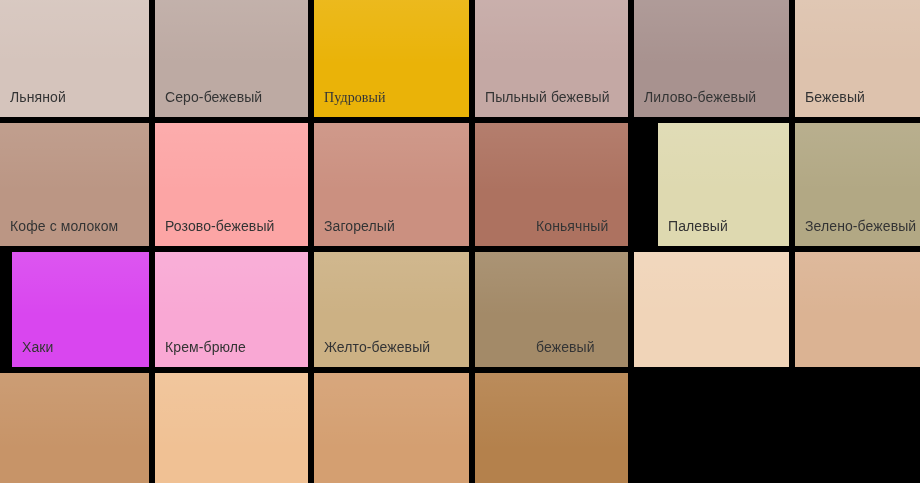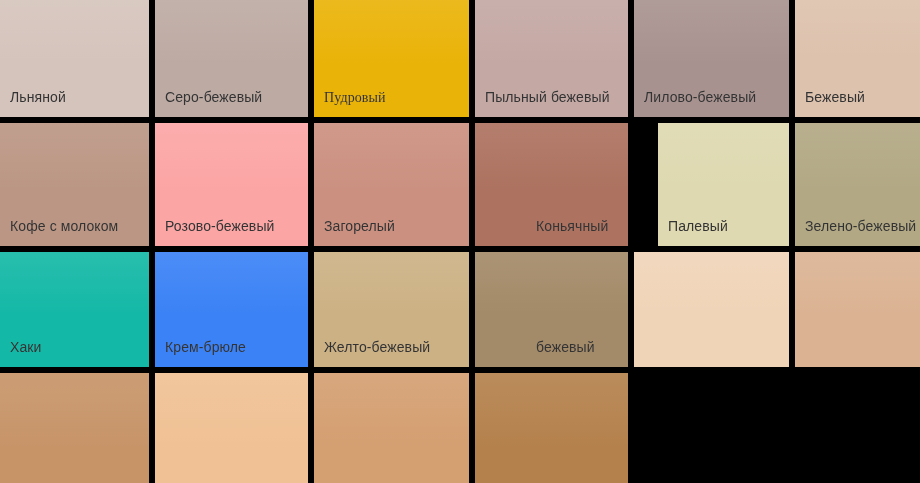--- a/index.html
+++ b/index.html
@@ -90,24 +90,24 @@
       </div>
       <div class="swatch inset-label" style="background: rgb(173, 114, 96);">
         <span class="swatch-label">Коньячный</span>
       </div>
       <div class="swatch" style="background: rgb(222, 217, 176); margin-left: 24px;">
         <span class="swatch-label">Палевый</span>
       </div>
       <div class="swatch" style="background: rgb(178, 168, 132);">
         <span class="swatch-label">Зелено-бежевый</span>
       </div>
-      <div class="swatch" style="background: #14b8a6;">
+      <div class="swatch" style="background: #d946ef; margin-left: 12px;">
         <span class="swatch-label">Хаки</span>
       </div>
-      <div class="swatch" style="background: #3b82f6;">
+      <div class="swatch" style="background: #f9a8d4;">
         <span class="swatch-label">Крем-брюле</span>
       </div>
       <div class="swatch" style="background: rgb(204, 177, 132);">
         <span class="swatch-label">Желто-бежевый</span>
       </div>
       <div class="swatch inset-label" style="background: rgb(163, 138, 104);">
         <span class="swatch-label">бежевый</span>
       </div>
       <div class="swatch" style="background: rgb(240, 212, 184);"></div>
       <div class="swatch" style="background: rgb(219, 179, 147);"></div>

